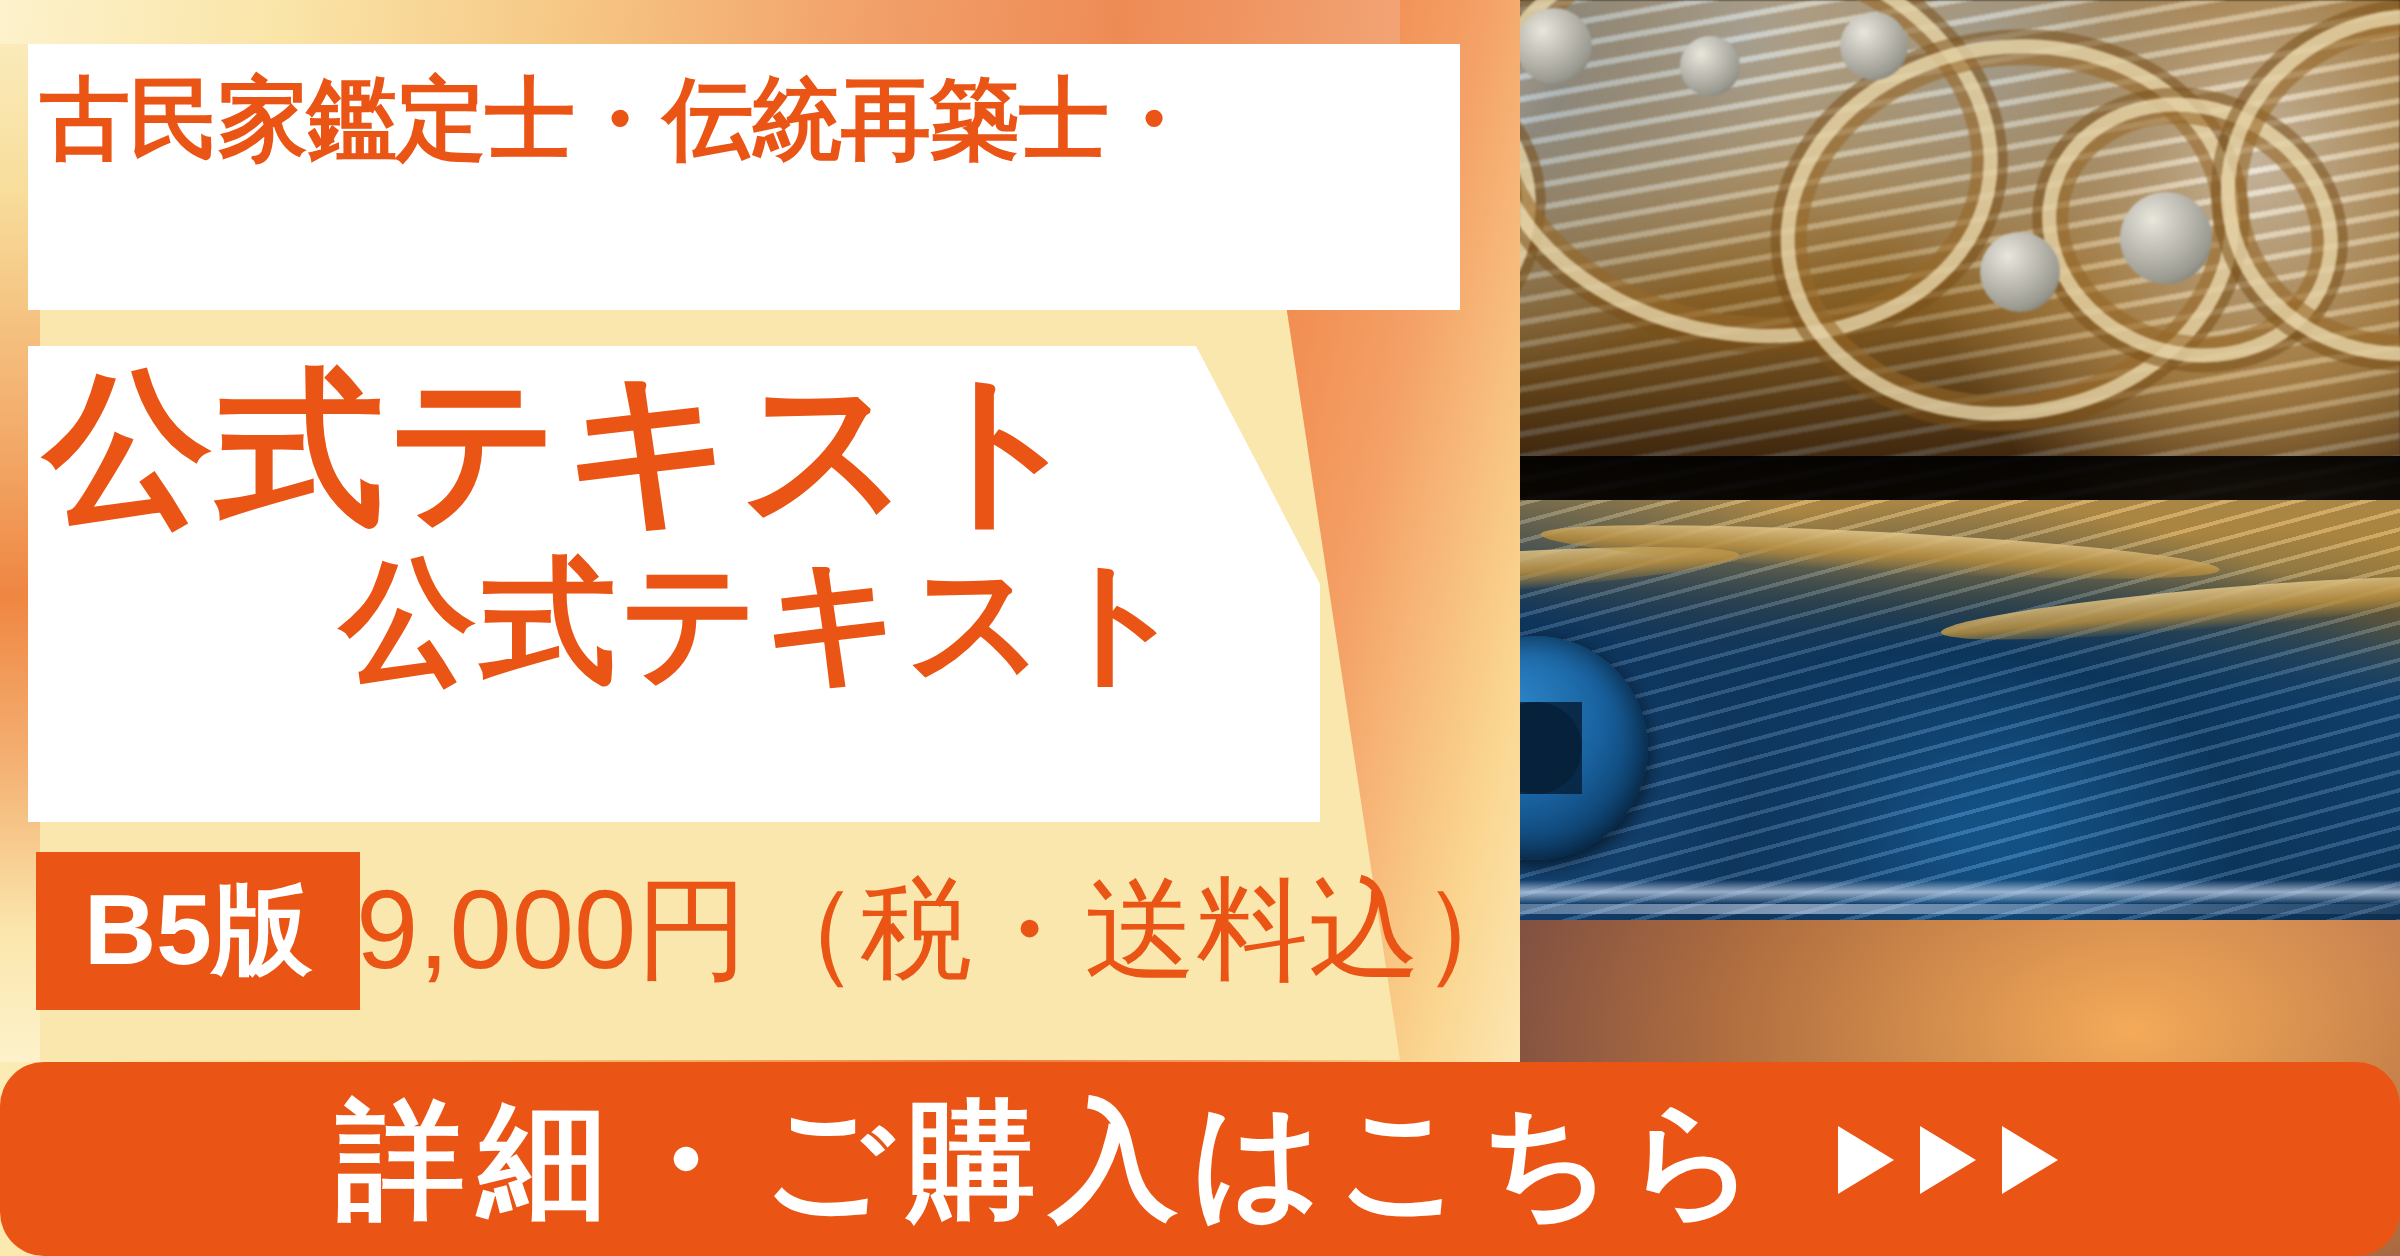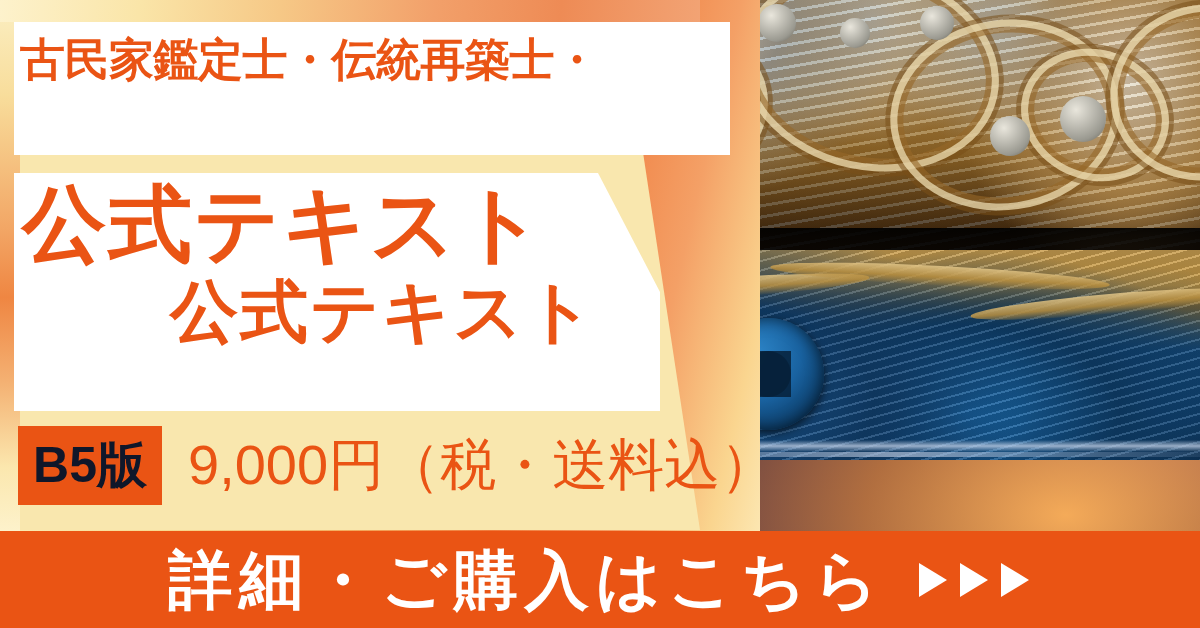--- a/index.html
+++ b/index.html
@@ -154,42 +154,43 @@
     font-family:Liberation Mono, monospace;
     font-weight:700;
     font-size:68px;line-height:1;letter-spacing:2px;
     color:#ea5414;
     white-space:nowrap;
   }
 
   
   .size-badge{
     position:absolute;left:18px;top:426px;
-    width:144px;height:79px;
+    width:162px;height:79px;
     background:#ea5414;
-    color:#0f172a;
+    color:#ffffff;
     font-family:"Liberation Sans","DejaVu Sans",sans-serif;
     font-weight:700;font-size:50px;
     display:flex;align-items:center;justify-content:center;
     letter-spacing:0px;
   }
   .price{
-    position:absolute;left:188px;top:430px;
+    position:absolute;left:178px;top:430px;
     font-family:"Liberation Sans","DejaVu Sans",sans-serif;
     font-weight:400;font-size:56px;line-height:70px;
     color:#ea5414;
     white-space:nowrap;
   }
 
   
   .cta{
     position:absolute;left:0;bottom:0;width:1200px;height:97px;
     background:#ea5414;
     display:flex;align-items:center;justify-content:center;
     gap:26px;
+    border-radius:22px;
   }
   .cta-label{
     font-family:"Liberation Sans","DejaVu Sans",sans-serif;
     font-weight:700;font-size:64px;line-height:1;
     color:#ffffff;letter-spacing:7px;
     white-space:nowrap;
   }
   .arrows{display:flex;align-items:center;gap:7px;margin-left:4px;}
   .arrows svg{display:block;}
 </style>

